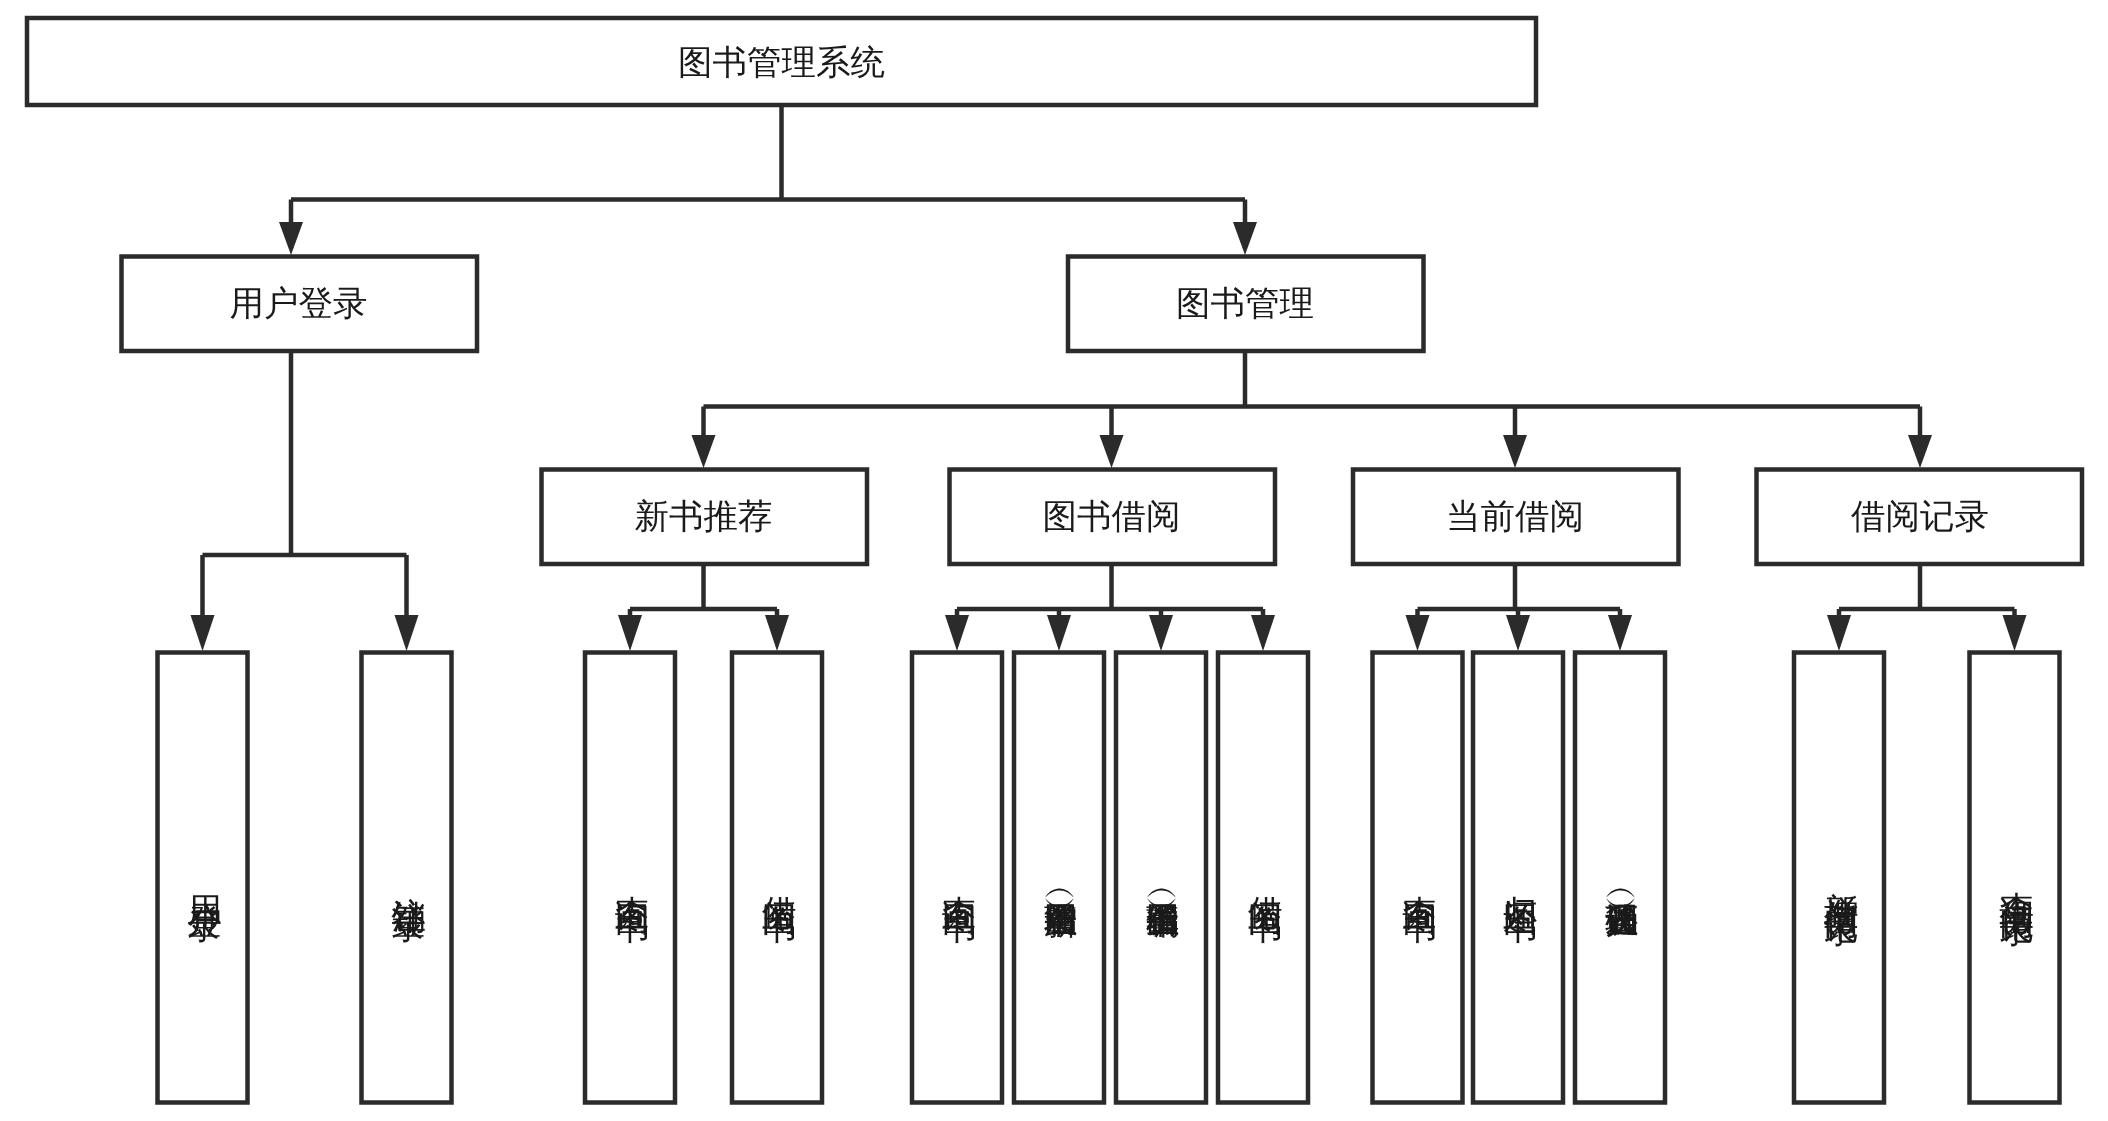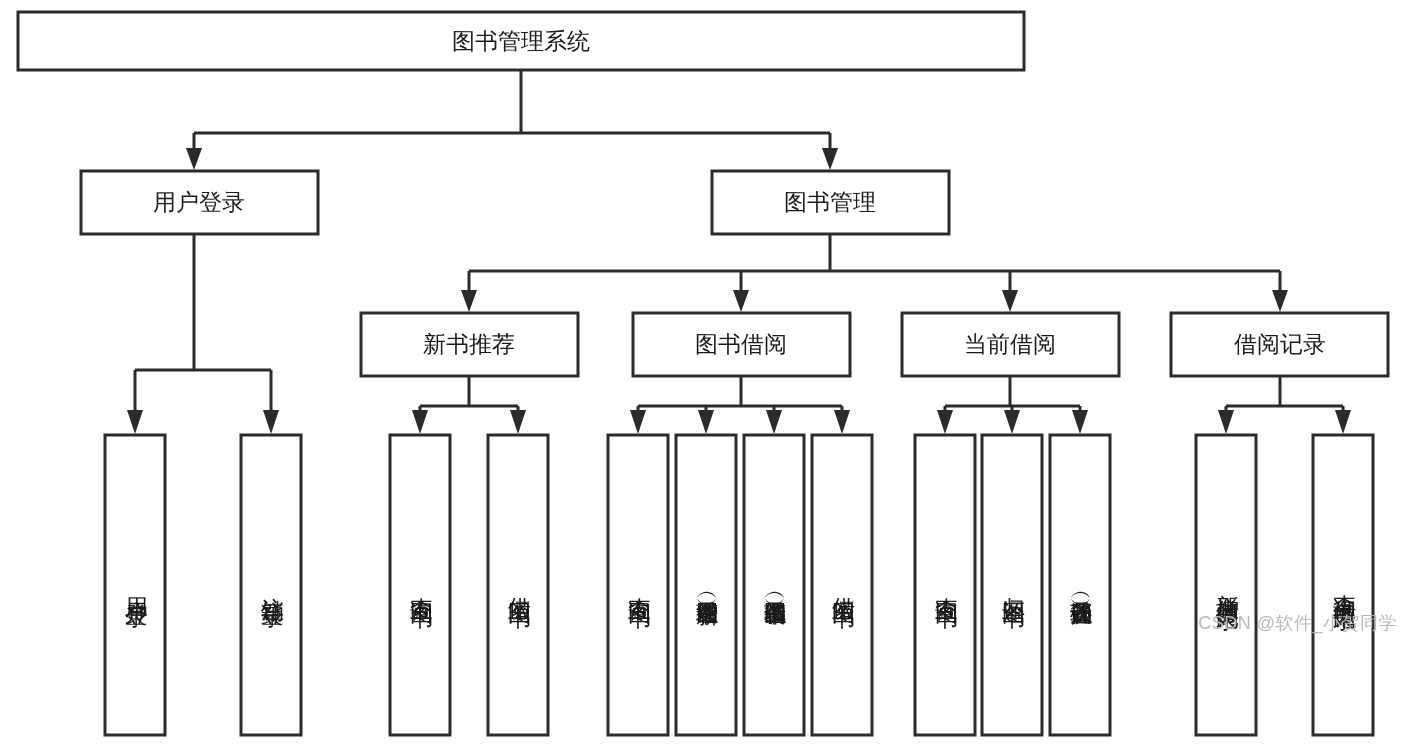--- a/index.html
+++ b/index.html
@@ -238,14 +238,13 @@
       </g>
 
       <g>
         <rect class="node-box" x="1313" y="435" width="60" height="300"></rect>
         <text class="node-label-vert" x="1343" y="585">查询借阅记录</text>
       </g>
 
     </g>
   </svg>
 
-  <div class="watermark">CSDN @软件_小贺同学</div>
 </div>
 
 </body></html>

